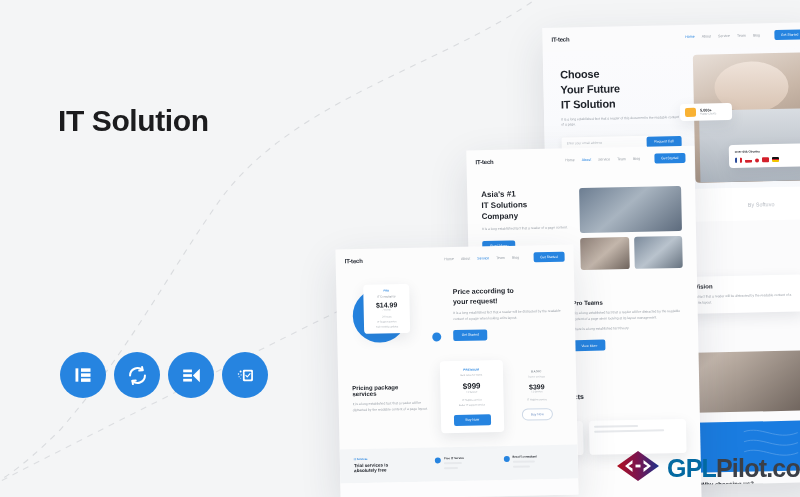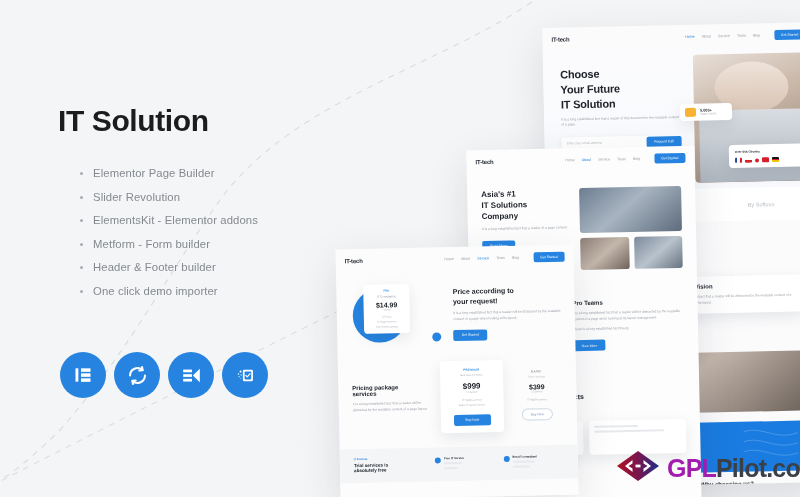--- a/index.html
+++ b/index.html
@@ -102,43 +102,35 @@
   .photo.woman { background: linear-gradient(160deg,#e8dfd8 0%,#c9b7a8 40%,#8d7a6c 100%); }
 
   .card-white { background:#fff; border-radius:4px; box-shadow:0 5px 14px rgba(40,50,70,0.10); }
 
   
   .watermark {
     position:absolute; left:616px; top:450px;
     display:flex; align-items:center; gap:7px;
   }
   .wm-text { font-size:25px; font-weight:700; letter-spacing:-0.8px; line-height:1; }
-  .wm-gpl { color:#a21caf; }
+  .wm-gpl { color:#0369a1; }
   .wm-pilot { color:#3b3f47; }
 </style>
 </head>
 <body>
 
 <div id="stage">
 
   <svg class="curves" viewBox="0 0 800 497" fill="none">
     <path d="M 560 -20 C 470 60, 300 90, 220 200 C 170 270, 130 350, 60 430 C 20 470, -10 490, -40 500" stroke="#d9dbde" stroke-width="1.1" stroke-dasharray="6 6" fill="none"></path>
     <path d="M -30 497 C 60 450, 180 390, 300 330 C 420 270, 520 230, 640 190" stroke="#dcdee1" stroke-width="1.1" stroke-dasharray="6 6" fill="none"></path>
   </svg>
 
   <div class="left-col">
     <div class="title">IT Solution</div>
-    <ul class="feature-list">
-      <li>Elementor Page Builder</li>
-      <li>Slider Revolution</li>
-      <li>ElementsKit - Elementor addons</li>
-      <li>Metform - Form builder</li>
-      <li>Header &amp; Footer builder</li>
-      <li>One click demo importer</li>
-    </ul>
   </div>
 
   <div class="badges">
     <div class="badge">
       <span>
         <svg width="20" height="20" viewBox="0 0 24 24">
           <rect x="3" y="4" width="3.4" height="16" fill="#fff"></rect>
           <rect x="9.6" y="4" width="11.4" height="4.2" fill="#fff"></rect>
           <rect x="9.6" y="10" width="11.4" height="4.2" fill="#fff"></rect>
           <rect x="9.6" y="16" width="11.4" height="4.2" fill="#fff"></rect>

